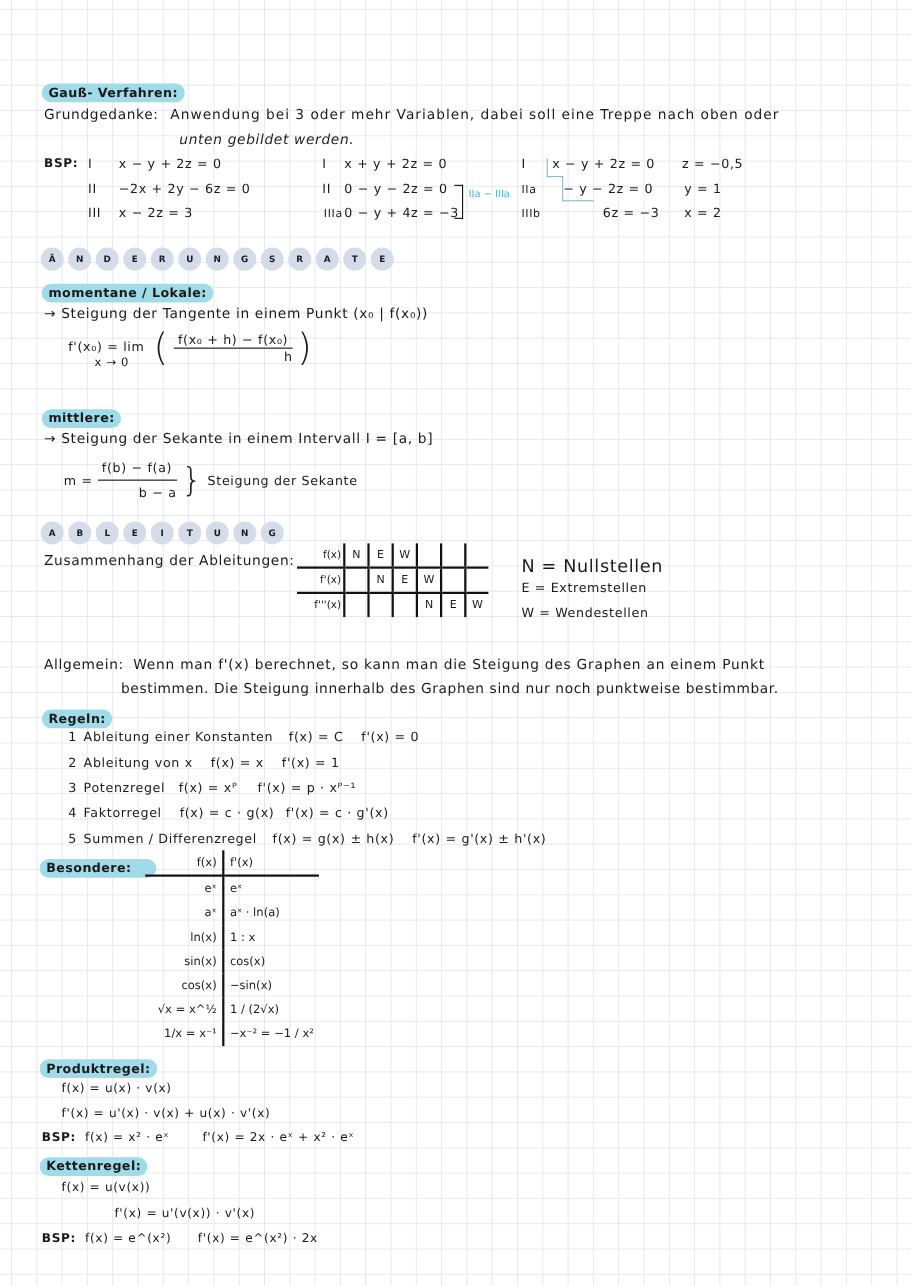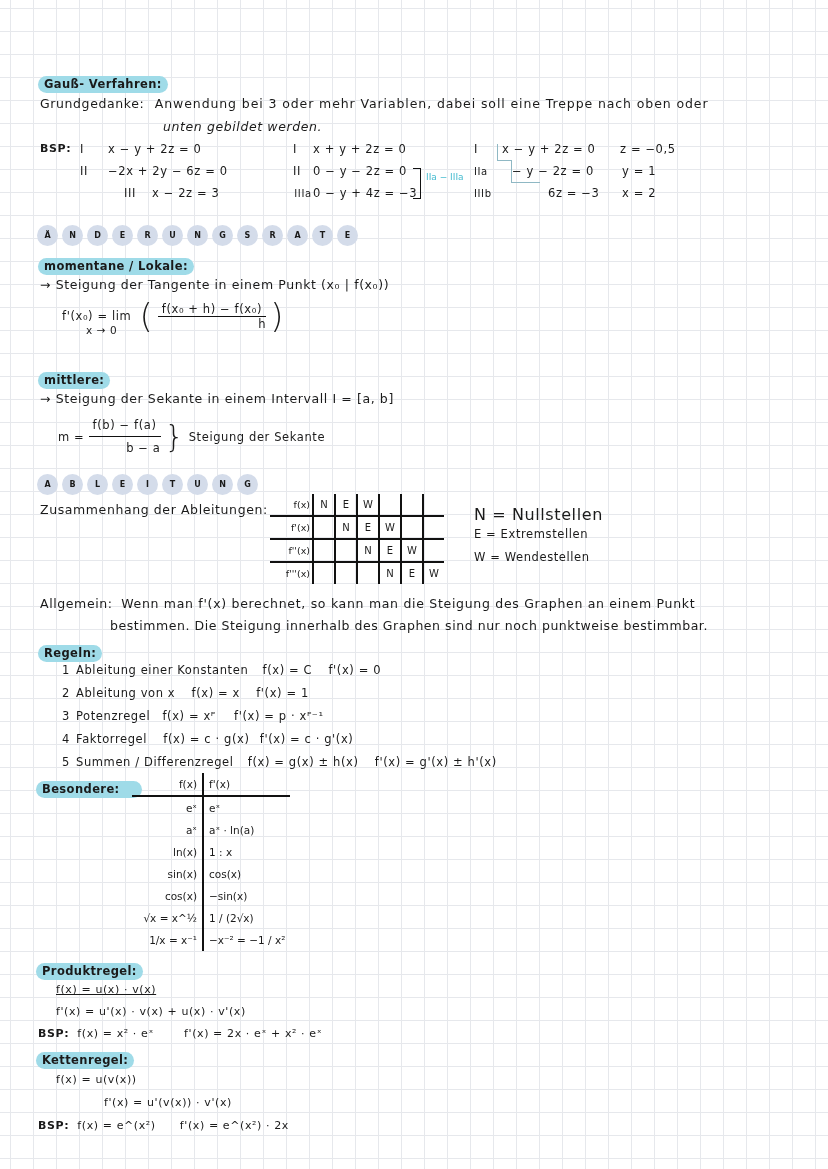--- a/index.html
+++ b/index.html
@@ -60,21 +60,21 @@
 
 <div class="abs hw" style="left:40px;top:142px;font-size:11px;font-weight:bold;">BSP:</div>
 
 <div class="abs hw" style="left:80px;top:142px;font-size:11.5px;">
   <span style="display:inline-block;width:28px;">I</span><span>x − y + 2z = 0</span>
 </div>
 <div class="abs hw" style="left:80px;top:164px;font-size:11.5px;">
   <span style="display:inline-block;width:28px;">II</span><span>−2x + 2y − 6z = 0</span>
 </div>
 <div class="abs hw" style="left:80px;top:186px;font-size:11.5px;">
-  <span style="display:inline-block;width:28px;margin-left:44px;">III</span><span>x − 2z = 3</span>
+  <span style="display:inline-block;width:28px;">III</span><span>x − 2z = 3</span>
 </div>
 
 <div class="abs hw" style="left:293px;top:142px;font-size:11.5px;">
   <span style="display:inline-block;width:20px;">I</span><span>x + y + 2z = 0</span>
 </div>
 <div class="abs hw" style="left:293px;top:164px;font-size:11.5px;">
   <span style="display:inline-block;width:20px;">II</span><span>0 − y − 2z = 0</span>
 </div>
 <div class="abs hw" style="left:293px;top:186px;font-size:11.5px;text-align:center;">
   <span style="display:inline-block;width:20px;font-size:10px;">IIIa</span><span>0 − y + 4z = −3</span>
@@ -171,29 +171,20 @@
   <tr>
     <td class="lbl">f'(x)</td>
     <td></td>
     <td>N</td>
     <td>E</td>
     <td>W</td>
     <td></td>
     <td></td>
   </tr>
   <tr>
-    <td class="lbl">f''(x)</td>
-    <td></td>
-    <td></td>
-    <td>N</td>
-    <td>E</td>
-    <td>W</td>
-    <td></td>
-  </tr>
-  <tr>
     <td class="lbl">f'''(x)</td>
     <td></td>
     <td></td>
     <td></td>
     <td>N</td>
     <td>E</td>
     <td>W</td>
   </tr>
 </tbody>
   </table>
@@ -273,21 +264,21 @@
   <tr>
         <td class="l">1/x = x⁻¹</td>
         <td>−x⁻² = −1 / x²</td>
       </tr>
 </tbody>
   </table>
 
 <div class="abs" style="left:36px;top:960px;">
   <span class="hl">Produktregel:</span>
 </div>
-<div class="abs hw" style="left:56px;top:983px;font-size:11px;text-decoration:underline;">f(x) = u(x) · v(x)</div>
+<div class="abs hw" style="left:56px;top:983px;font-size:11px;">f(x) = u(x) · v(x)</div>
 <div class="abs hw" style="left:56px;top:1005px;font-size:11px;">f'(x) = u'(x) · v(x) + u(x) · v'(x)</div>
 <div class="abs hw" style="left:38px;top:1027px;font-size:11px;">
   <span style="font-weight:bold;">BSP:</span>
   <span style="margin-left:4px;">f(x) = x² · eˣ</span>
   <span style="margin-left:26px;">f'(x) = 2x · eˣ + x² · eˣ</span>
 </div>
 
 <div class="abs" style="left:36px;top:1049px;">
   <span class="hl">Kettenregel:</span>
 </div>

